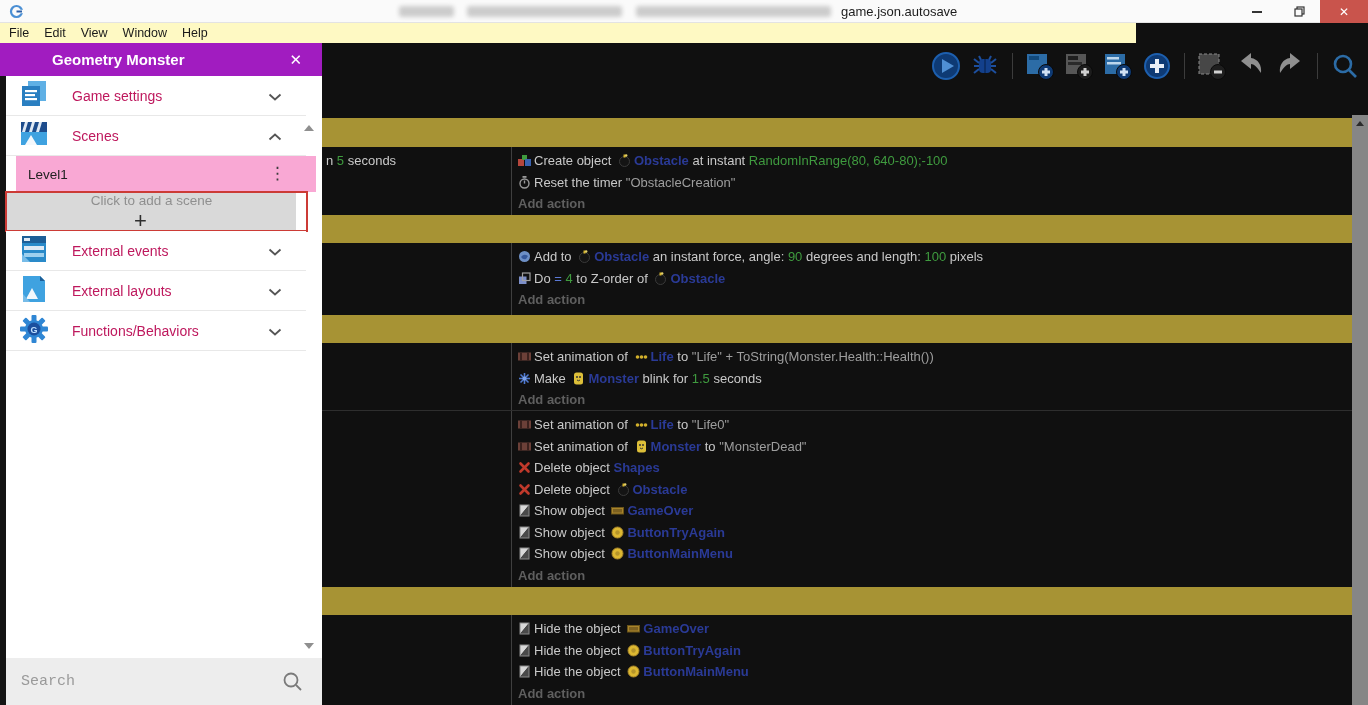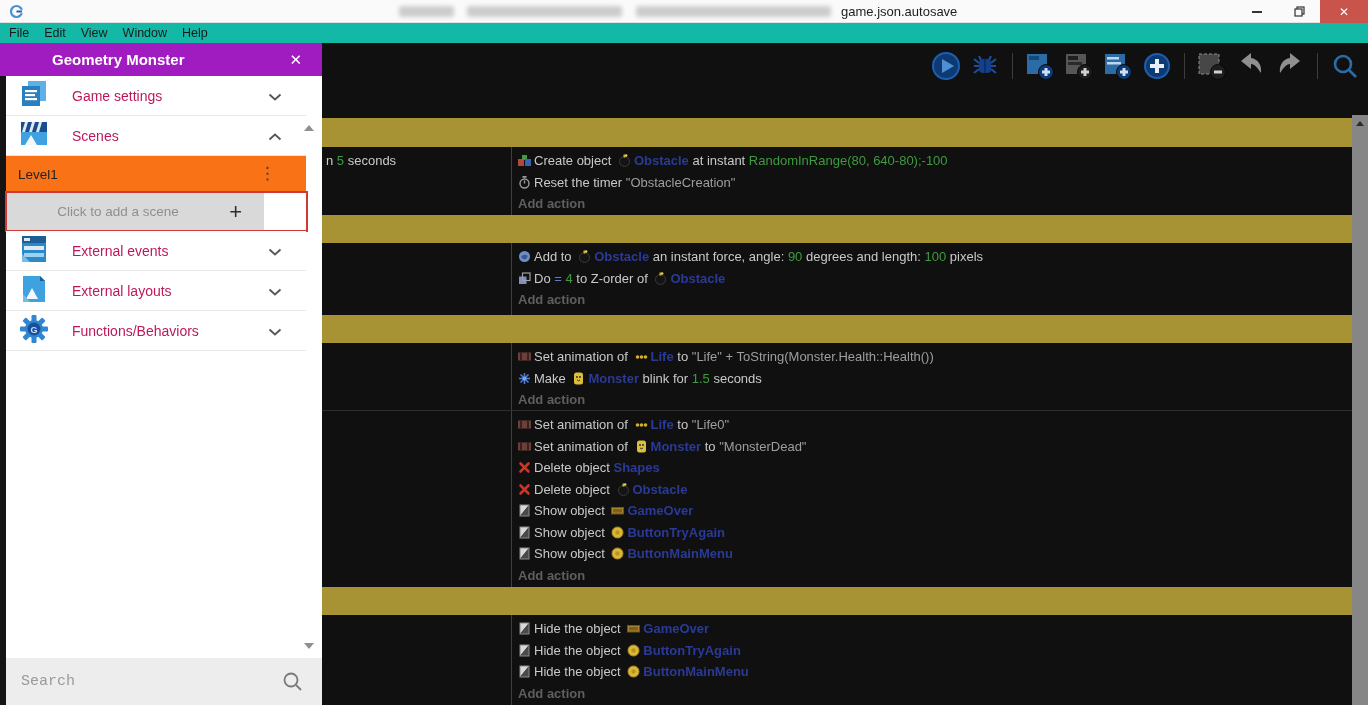--- a/index.html
+++ b/index.html
@@ -12,22 +12,22 @@
   #titlebar .logo { position:absolute; left:9px; top:4px; }
   .blurblob { position:absolute; top:6px; height:11px; background:#cccccc;
               border-radius:3px; filter:blur(2px); }
   #title-text { position:absolute; left:841px; top:4px; font-size:13px; color:#1c1c1c; }
   #win-controls { position:absolute; right:0; top:0; height:23px; display:flex; }
   .winbtn { width:42px; height:23px; display:flex; align-items:center; justify-content:center; }
   .winbtn.close { width:48px; background:#c9544c; color:#fff; font-size:12px; }
   .min-glyph { width:10px; height:2px; background:#333; }
 
   
-  #menubar { position:absolute; left:0; top:23px; width:1368px; height:20px;
-             background:#14b8a6; display:flex; align-items:center; padding-left:9px; }
+  #menubar { position:absolute; left:0; top:23px; width:1136px; height:20px;
+             background:#fef9c3; display:flex; align-items:center; padding-left:9px; }
   .menu-item { font-size:12.5px; color:#1a1a1a; margin-right:15px; }
 
   
   #events-panel { position:absolute; left:322px; top:43px; width:1046px; height:662px;
                   background:#101010; }
   #ev-toolbar { position:absolute; left:0; top:0; right:8px; height:45px;
                 display:flex; align-items:center; justify-content:flex-end; gap:9px; }
   .tbtn { width:30px; height:30px; flex:none; }
   .tsep { width:1px; height:26px; background:#3c3c3c; flex:none; margin:0 3px; }
 
@@ -59,27 +59,27 @@
   #drawer-title { color:#fff; font-size:15px; font-weight:bold; margin-left:18px; flex:1; }
   #drawer-close { color:#fff; font-size:15px; margin-right:20px; }
   #left-strip { position:absolute; left:0; top:33px; width:6px; bottom:0; background:#141414; }
 
   .drow { position:absolute; left:6px; width:300px; height:40px; display:flex; align-items:center;
           background:#fff; border-bottom:1px solid #e8e8e8; }
   .dicon { margin-left:12px; width:32px; flex:none; }
   .dlabel { margin-left:22px; flex:1; font-size:14px; color:#be185d; }
   .chev { margin-right:24px; flex:none; }
 
-  #scene-row { position:absolute; left:6px; top:113px; width:300px; height:36px;
-               display:flex; align-items:center; background:#f97316; }
+  #scene-row { position:absolute; left:16px; top:113px; width:300px; height:36px;
+               display:flex; align-items:center; background:#f9a8d4; }
   #scene-name { margin-left:12px; flex:1; font-size:13.5px; color:#222; }
   #scene-kebab { margin-right:30px; font-size:17px; color:#3c3c3c; line-height:10px; }
 
-  #add-scene-row { position:absolute; left:7px; top:150px; width:257px; height:37px;
-                   background:#d9d9d9; display:flex; align-items:center; }
+  #add-scene-row { position:absolute; left:7px; top:150px; width:289px; height:37px;
+                   background:#d9d9d9; display:flex; align-items:center;flex-direction:column; }
   #add-scene-label { flex:1; text-align:center; font-size:13.5px; color:#8f8f8f; }
   #add-scene-plus { margin-right:22px; font-size:22px; font-weight:300; color:#2f2f2f; }
   #red-box { position:absolute; left:5px; top:148px; width:303px; height:41px;
              border:2px solid #cc3b36; pointer-events:none; }
 
   .dtri-up { position:absolute; right:8px; top:82px; width:0; height:0;
              border-left:5px solid transparent; border-right:5px solid transparent;
              border-bottom:6px solid #8f8f8f; }
   .dtri-down { position:absolute; right:8px; top:600px; width:0; height:0;
              border-left:5px solid transparent; border-right:5px solid transparent;

